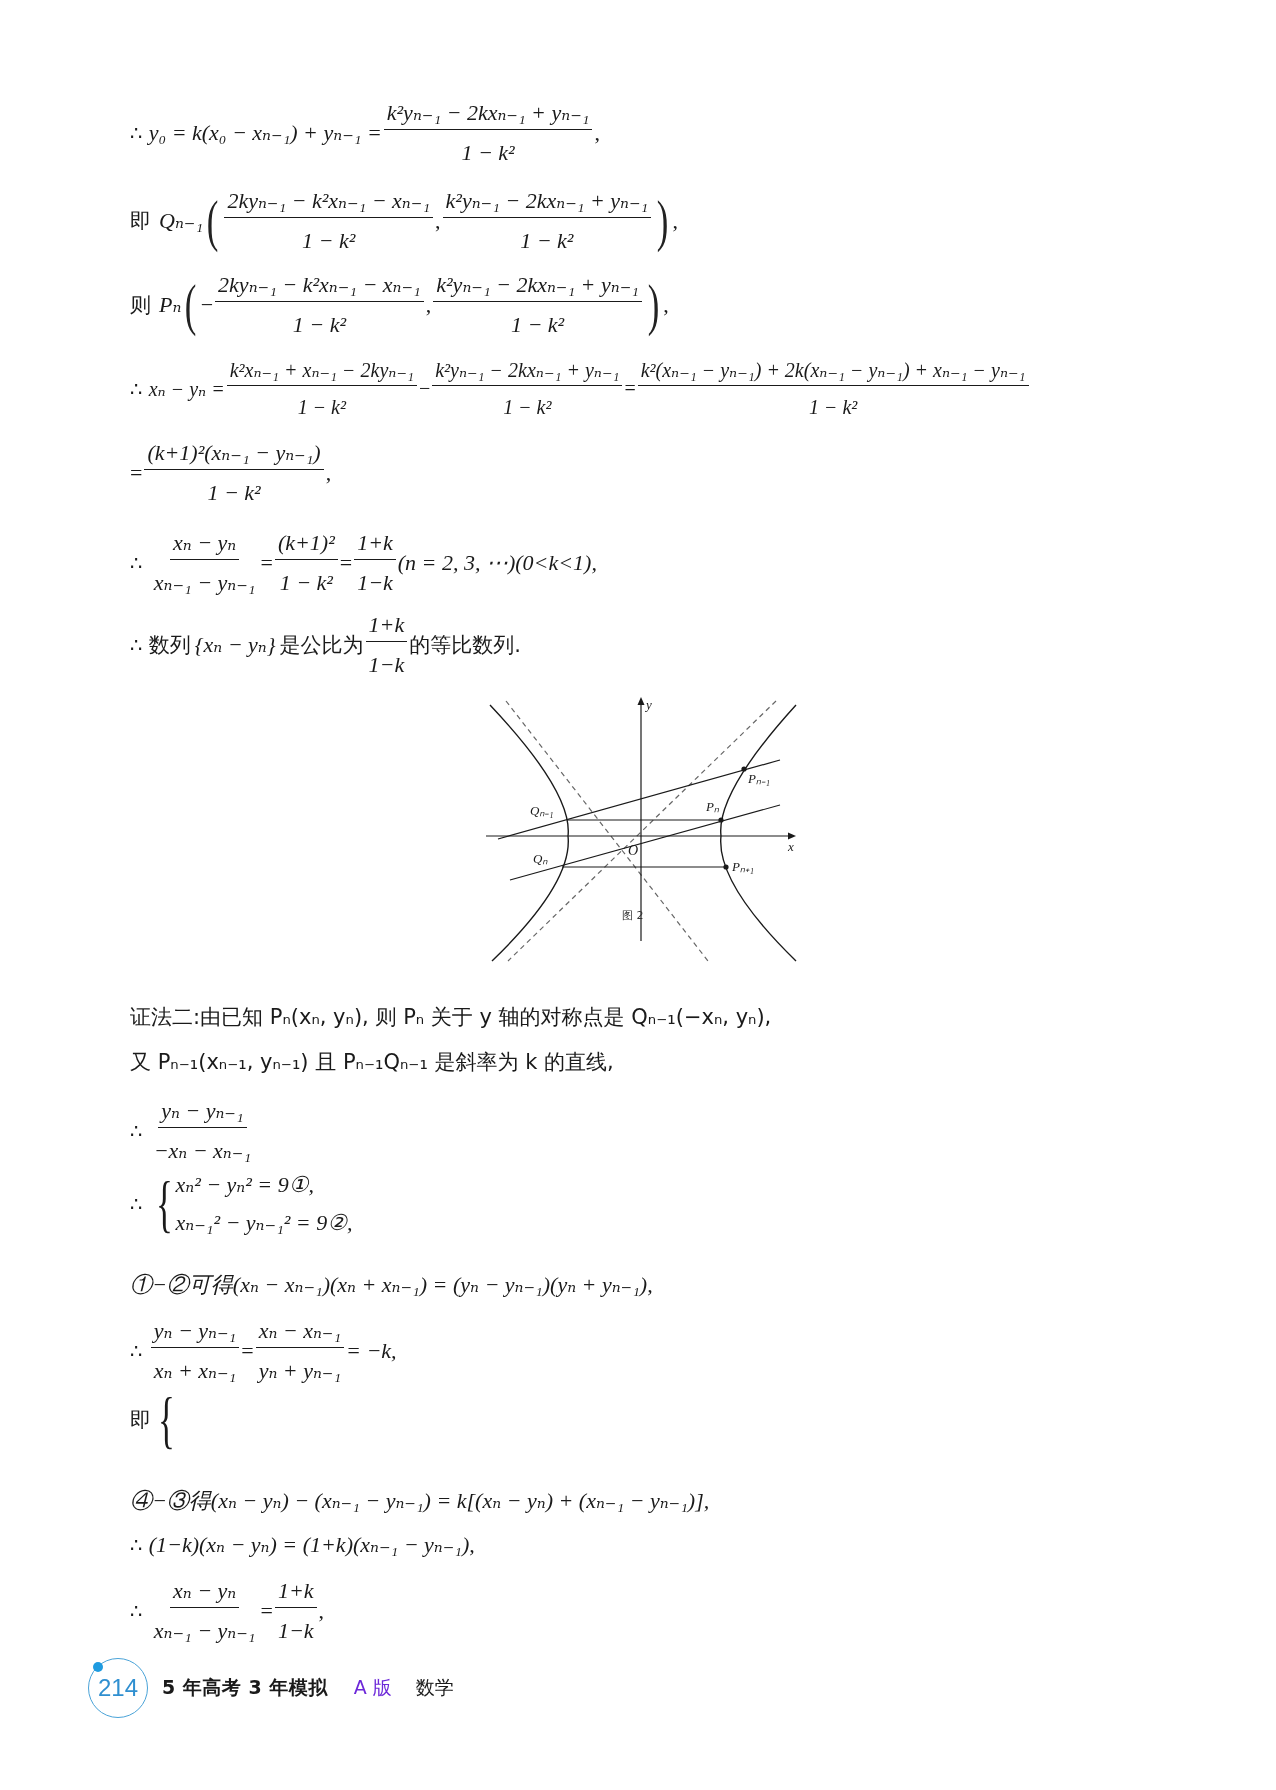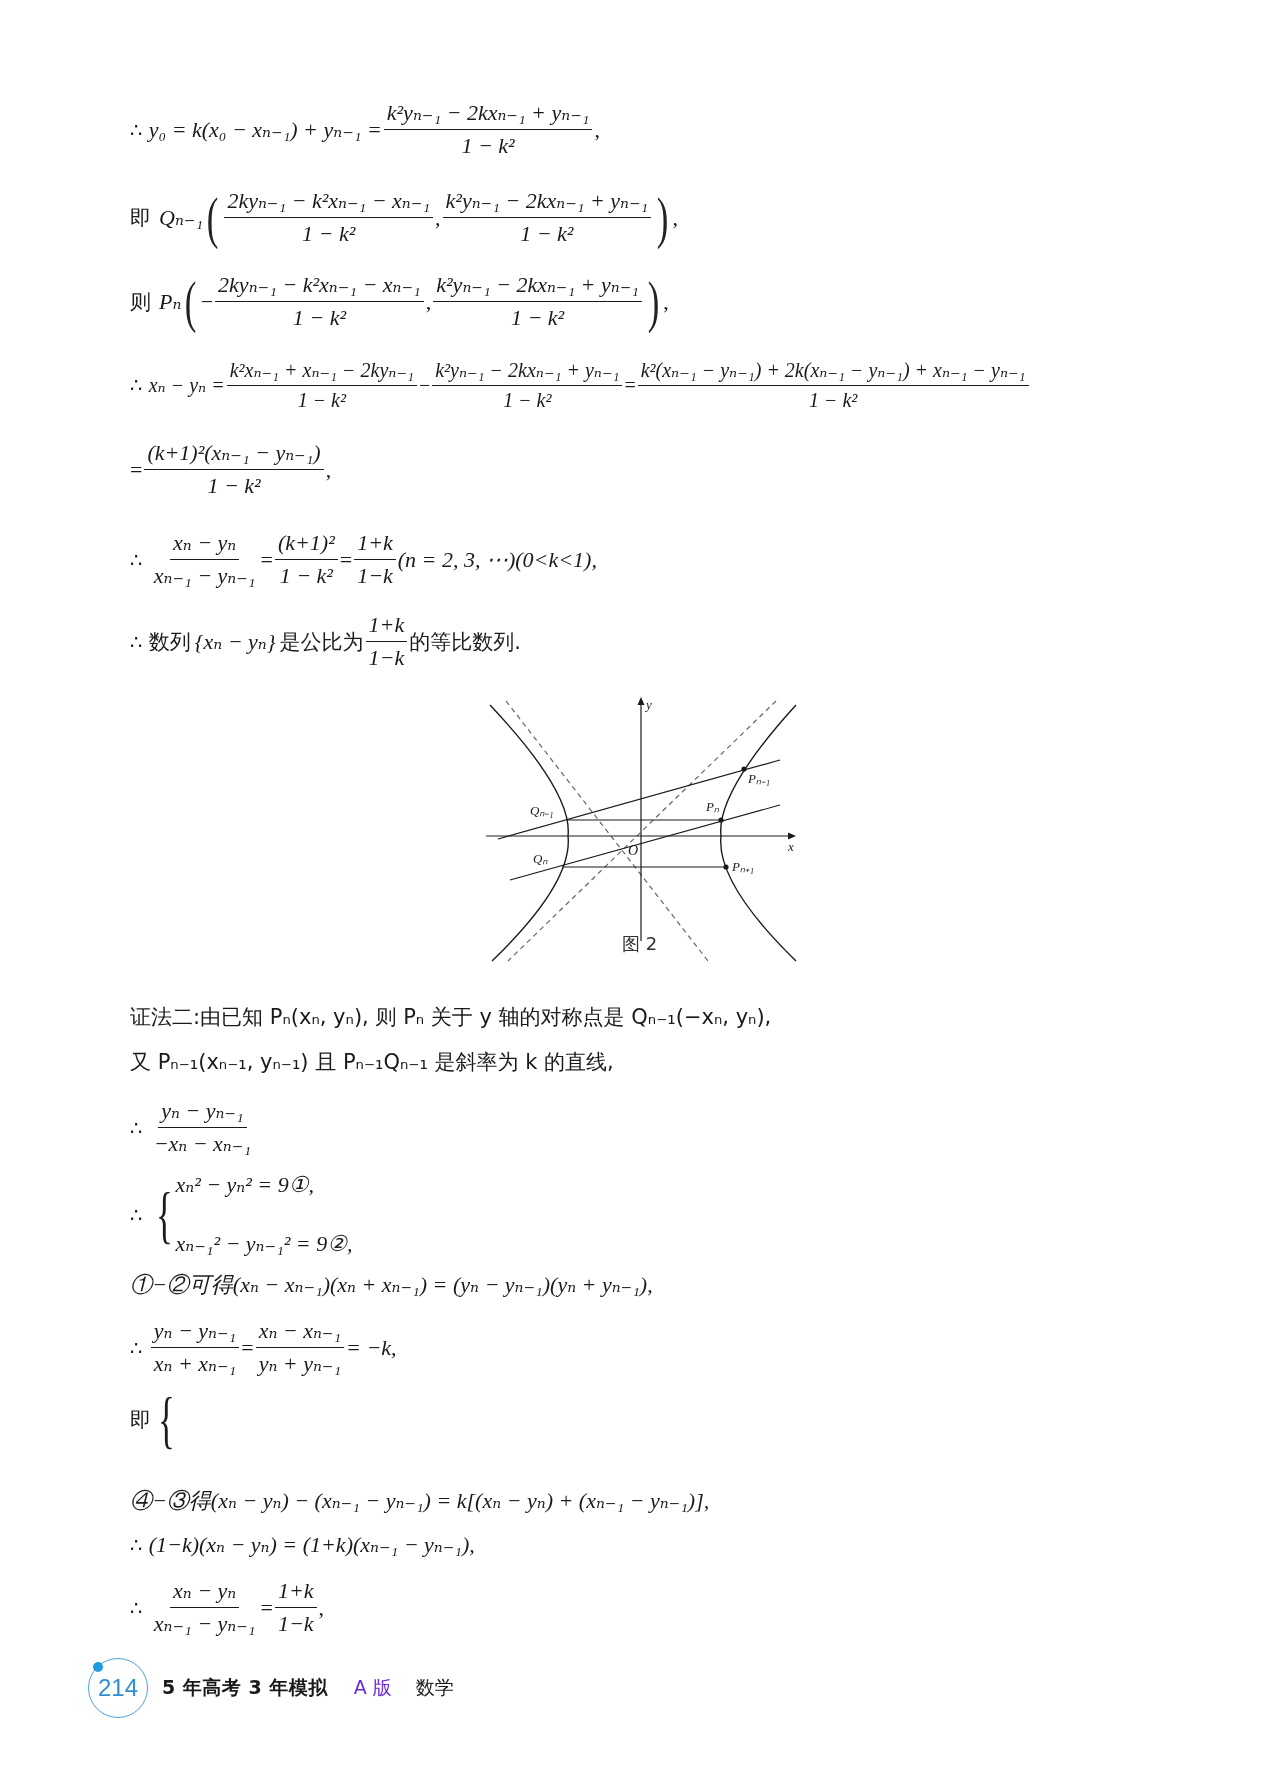--- a/index.html
+++ b/index.html
@@ -11,30 +11,30 @@
   .line {
     position: absolute; left: 130px;
     display: flex; align-items: center; white-space: nowrap;
     font-size: 22px;
   }
   .m { font-style: italic; }
   .cn { font-family: "DejaVu Sans", sans-serif; font-size: 21px; font-style: normal; }
   .bold { font-weight: normal; }
   .frac {
     display: inline-flex; flex-direction: column; align-items: center;
-    vertical-align: middle; margin: 0 2px;
+    vertical-align: middle; margin: 0 2px; gap: 7px;
   }
   .frac .num { padding: 0 3px 3px 3px; border-bottom: 1.2px solid #1a1a1a; white-space: nowrap; }
   .frac .den { padding: 3px 3px 0 3px; white-space: nowrap; }
   .bigparen { font-size: 58px; font-weight: 200; line-height: 1; transform: scaleX(0.6); display: inline-block; color: #222; }
   .brace { font-size: 64px; font-weight: 100; line-height: 1; transform: scaleX(0.55); display: inline-block; margin-right: -4px; }
-  .sys { display: inline-flex; flex-direction: column; gap: 33px; }
+  .sys { display: inline-flex; flex-direction: column; gap: 12px; }
   .therefore { font-family: "DejaVu Sans", sans-serif; font-size: 20px; margin-right: 6px; }
   .fig { position: absolute; left: 478px; top: 693px; }
-  .fig-caption { position: absolute; left: 622px; top: 932px; font-family: "DejaVu Sans", sans-serif; font-size: 18px; color: #333; }
+  .fig-caption { position: absolute; left: 622px; top: 908px; font-family: "DejaVu Sans", sans-serif; font-size: 11px; color: #333; }
   .footer { position: absolute; left: 88px; top: 1658px; display: flex; align-items: center; }
   .page-circle {
     width: 58px; height: 58px; border-radius: 50%; border: 1.5px solid #4aa3d8;
     display: flex; align-items: center; justify-content: center; position: relative;
     font-family: "Liberation Sans", sans-serif; font-size: 24px; color: #2f8fd0;
   }
   .page-dot { position: absolute; left: 4px; top: 3px; width: 10px; height: 10px; border-radius: 50%; background: #1e9be0; }
   .footer-title { margin-left: 14px; font-family: "DejaVu Sans", sans-serif; font-size: 19px; font-weight: bold; color: #1a1a1a; letter-spacing: 0.5px; }
   .footer-ed { margin-left: 26px; font-family: "DejaVu Sans", sans-serif; font-size: 19px; color: #6d28d9; }
   .footer-subj { margin-left: 24px; font-family: "DejaVu Sans", sans-serif; font-size: 19px; color: #1a1a1a; }

